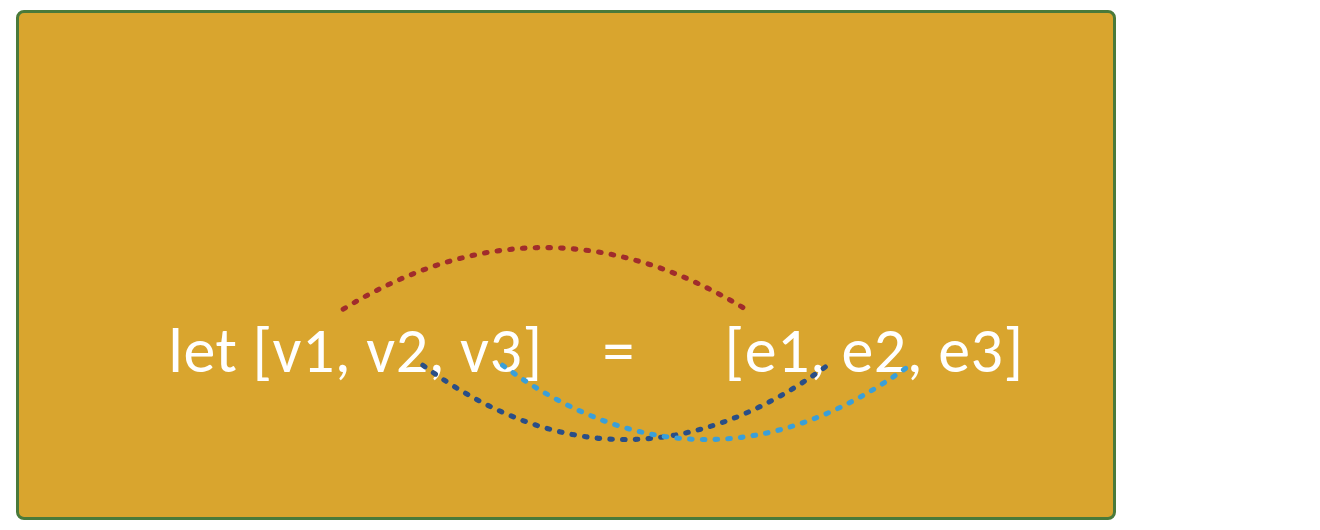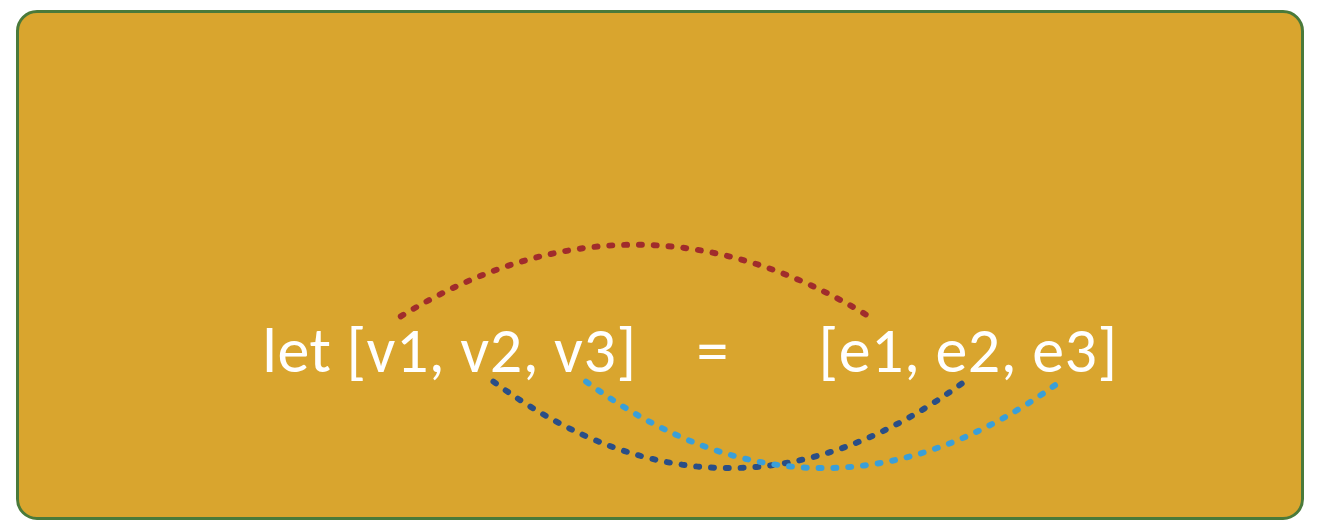--- a/index.html
+++ b/index.html
@@ -7,25 +7,25 @@
       width: 1320px;
       height: 530px;
       background: #fff;
       position: relative;
       font-family: "Segoe UI", Calibri, sans-serif;
     }
     .panel {
       position: absolute;
       left: 16px;
       top: 10px;
-      width: 1288px;
+      width: 1100px;
       height: 510px;
       background: #d9a52e;
       border: 3px solid #4a7a3a;
-      border-radius: 21px;
+      border-radius: 8px;
     }
     .code-line {
       position: absolute;
       left: 0;
       right: 0;
       top: 220px;
       width: 100%;
       text-align: center;
       color: #fff;
       font-size: 64px;

